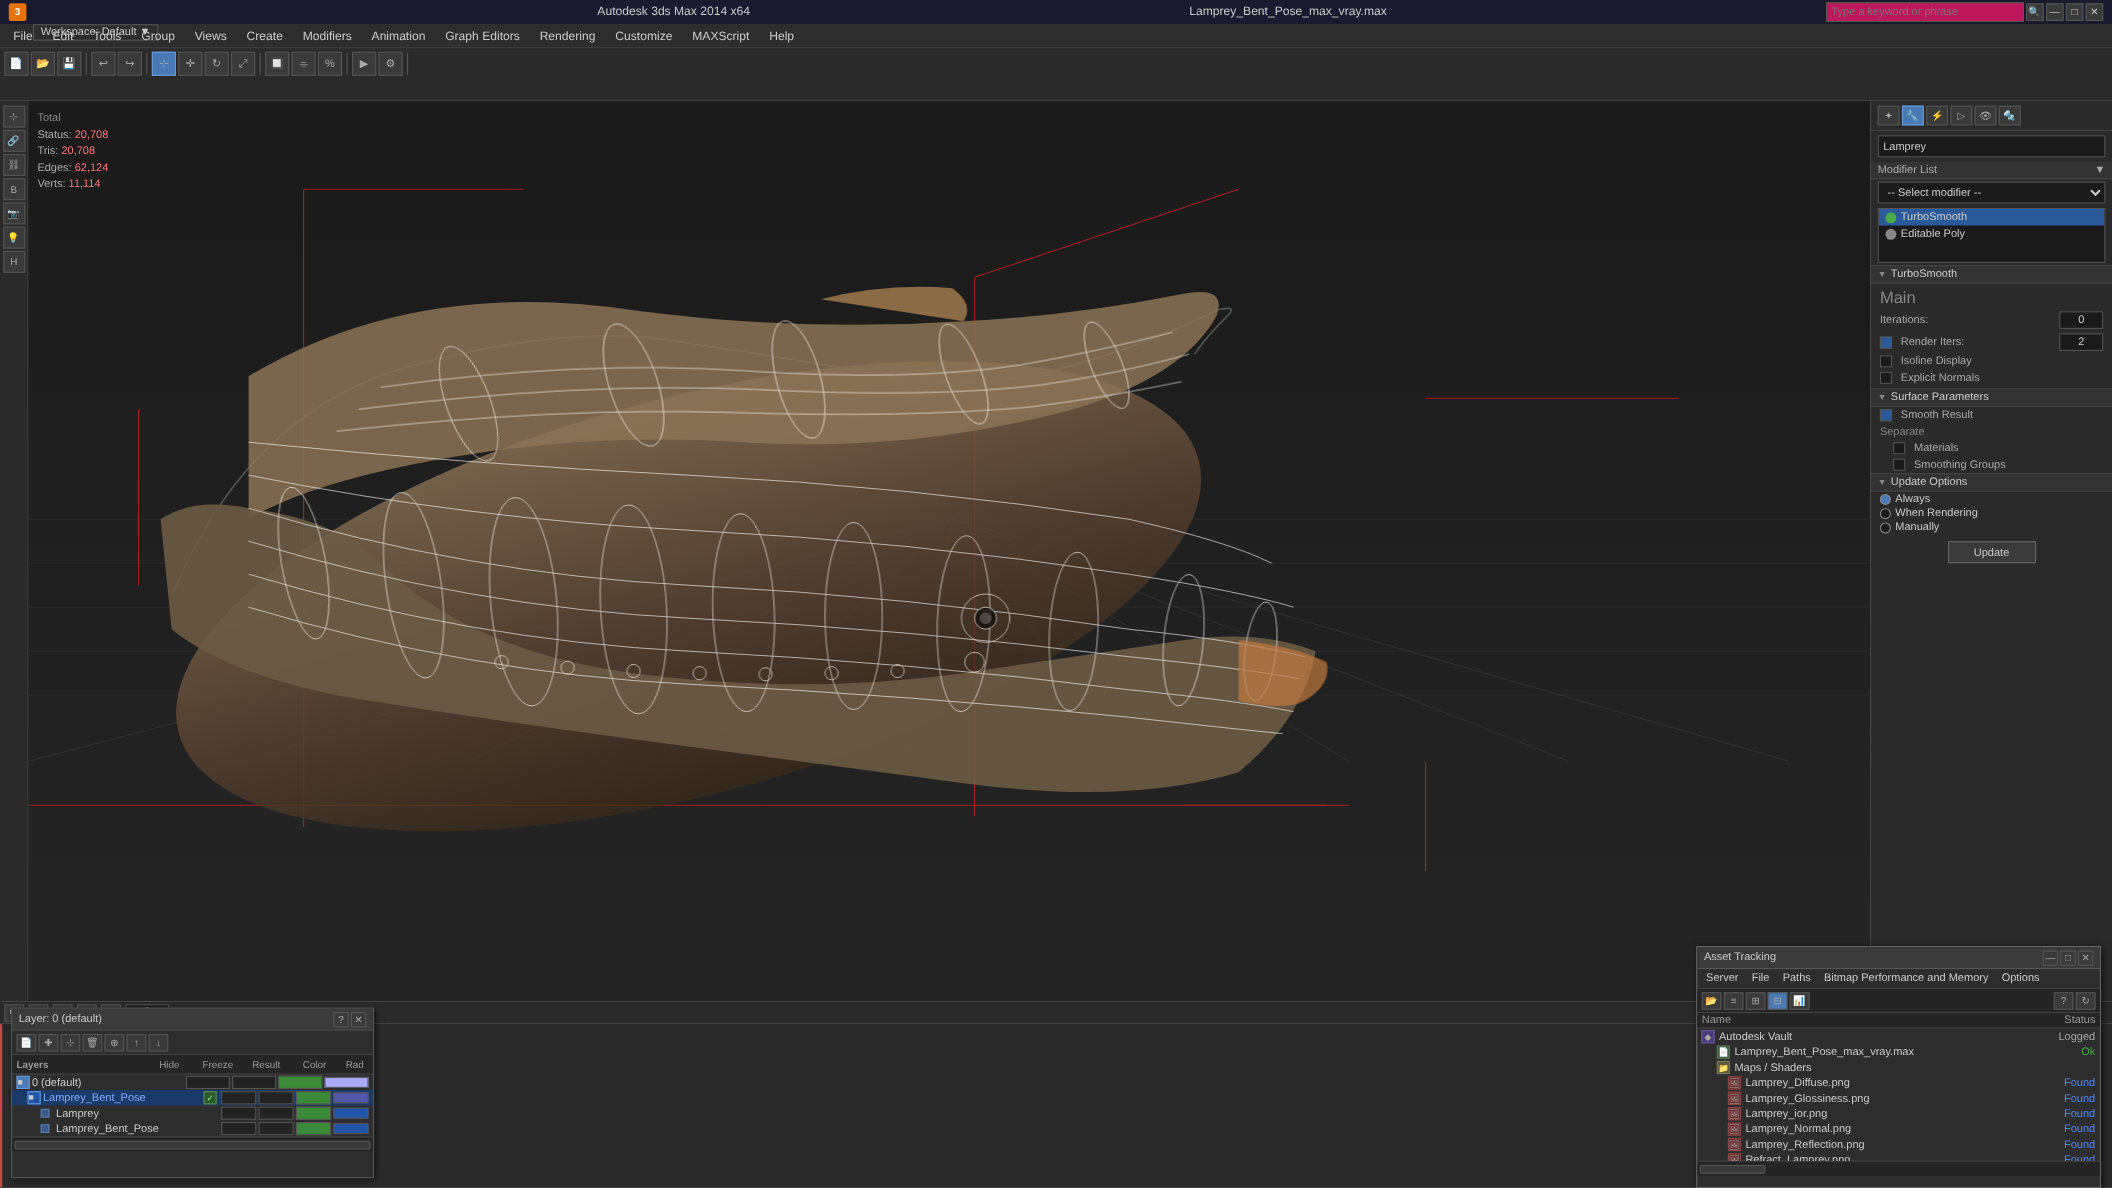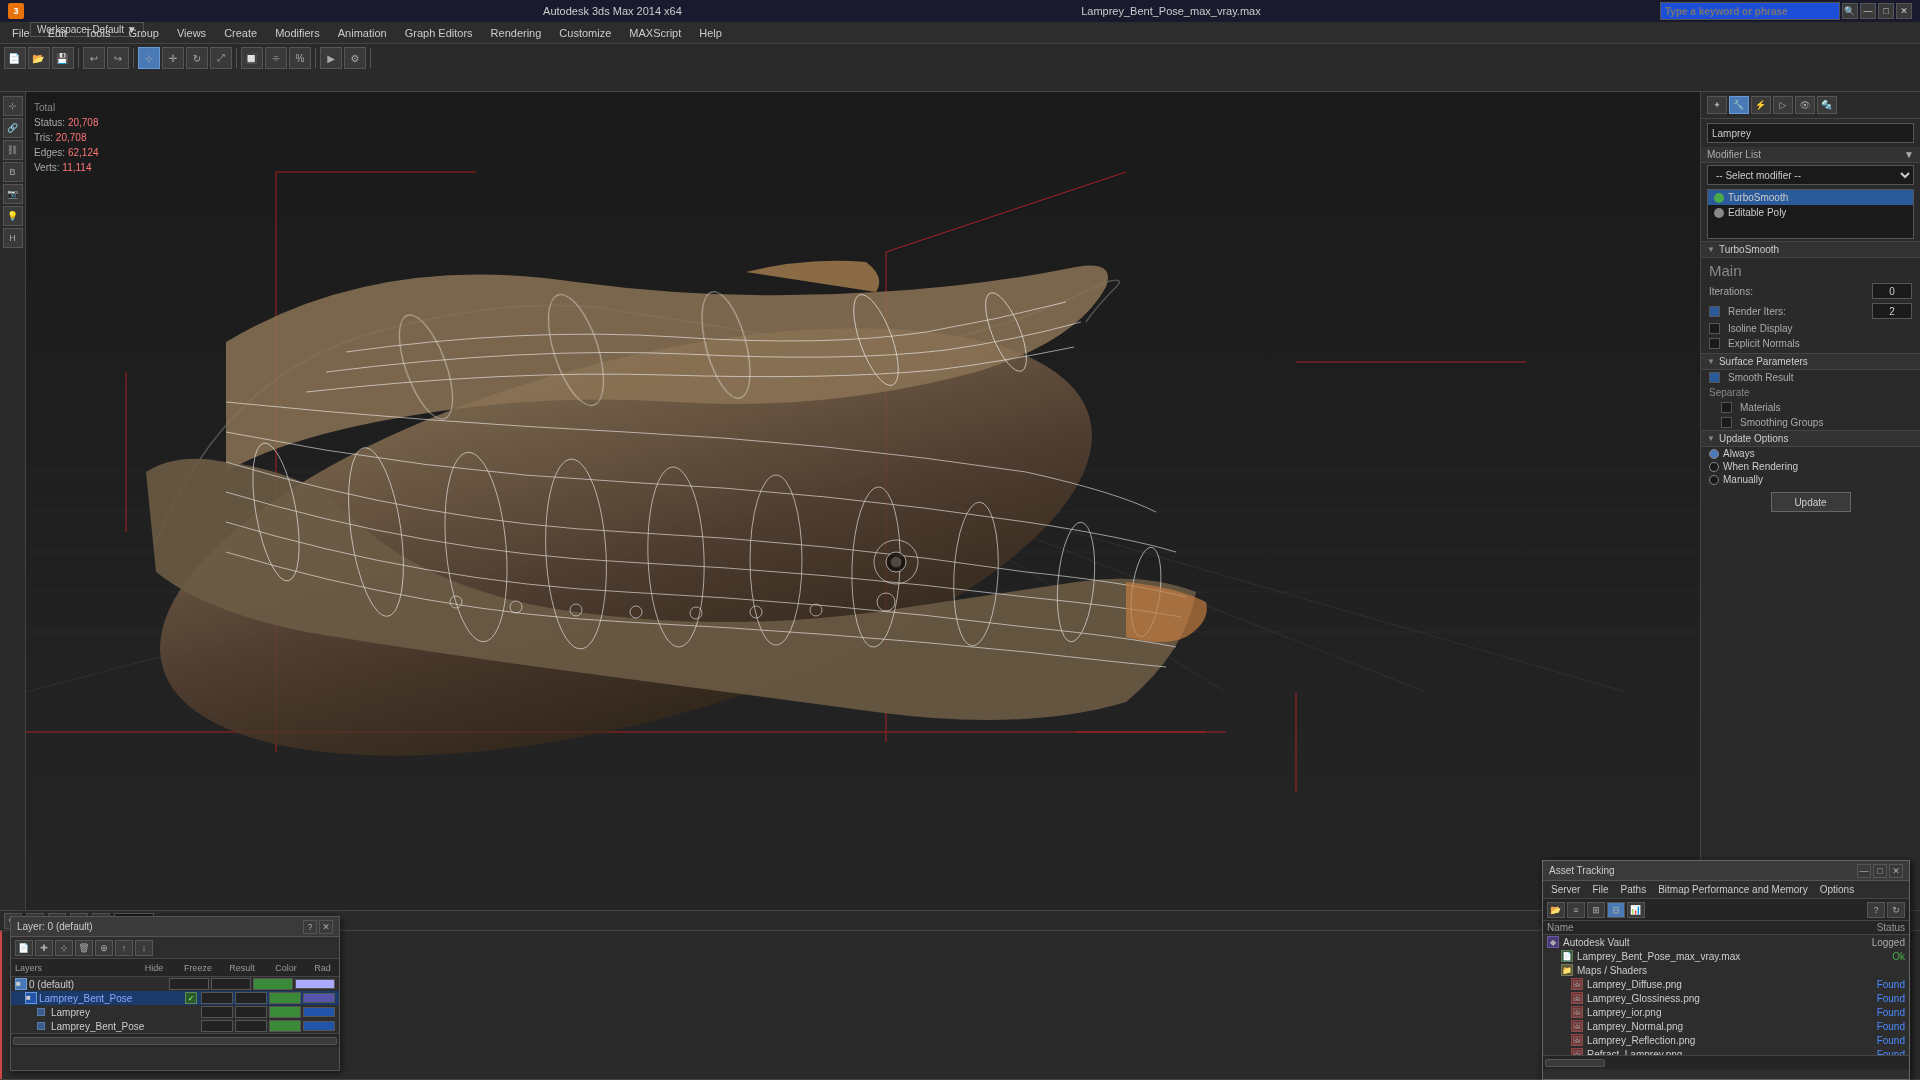--- a/index.html
+++ b/index.html
@@ -73,21 +73,21 @@
 
     
     #bottom-area { height: 170px; background: #2a2a2a; border-top: 1px solid #444; display: flex; position: relative; }
 
     
     #layer-manager { position: absolute; left: 10px; top: 5px; width: 330px; height: 155px; background: #2d2d2d; border: 1px solid #555; box-shadow: 2px 2px 6px rgba(0,0,0,0.5); }
     #layer-manager-title { height: 20px; background: #3a3a3a; border-bottom: 1px solid #555; display: flex; align-items: center; justify-content: space-between; padding: 0 6px; font-size: 10px; }
     #layer-toolbar { height: 22px; background: #2d2d2d; border-bottom: 1px solid #444; display: flex; align-items: center; padding: 0 4px; gap: 2px; }
     .layer-btn { width: 18px; height: 16px; background: #3a3a3a; border: 1px solid #555; display: flex; align-items: center; justify-content: center; font-size: 9px; color: #aaa; cursor: pointer; }
     #layer-columns { height: 18px; background: #252525; border-bottom: 1px solid #444; display: flex; align-items: center; padding: 0 4px; font-size: 9px; color: #999; gap: 4px; }
-    .col-name { flex: 1; }
+    .col-name { flex: 1; font-weight: bold; }
     .col-small { width: 40px; text-align: center; }
     .col-tiny { width: 25px; text-align: center; }
     #layer-list { overflow-y: auto; max-height: 90px; }
     .layer-row { display: flex; align-items: center; padding: 1px 4px; font-size: 10px; gap: 2px; cursor: pointer; }
     .layer-row.active-layer { background: #1a3a6a; }
     .layer-icon { width: 12px; height: 12px; background: #4a7ab5; border: 1px solid #6a9ad5; font-size: 8px; flex-shrink: 0; }
     .layer-check { width: 12px; height: 12px; border: 1px solid #555; background: #222; flex-shrink: 0; }
     .layer-check.checked { background: #3a8a3a; }
     .layer-name { flex: 1; color: #ccc; }
     .layer-color { width: 14px; height: 10px; border: 1px solid #555; flex-shrink: 0; }
@@ -125,21 +125,21 @@
 <body>
 
 <div id="title-bar">
   <div style="display:flex;align-items:center;">
     <div style="width:16px;height:16px;background:#e8720c;border-radius:2px;margin-right:6px;display:flex;align-items:center;justify-content:center;font-size:9px;color:white;font-weight:bold;">3</div>
     <span style="font-size:10px;color:#ccc;background:#2d2d2d;border:1px solid #555;padding:1px 6px;margin-top:36px;">Workspace: Default ▼</span>
   </div>
   <span style="font-size:11px;color:#ccc;">Autodesk 3ds Max 2014 x64</span>
   <span style="font-size:11px;color:#ccc;">Lamprey_Bent_Pose_max_vray.max</span>
   <div style="display:flex;align-items:center;gap:2px;">
-    <input type="text" style="width: 180px; height: 18px; background: #1d4ed8; border: 1px solid rgb(85, 85, 85); color: rgb(204, 204, 204); font-size: 10px; padding: 0px 4px; font-weight: bold;" placeholder="Type a keyword or phrase">
+    <input type="text" style="width: 180px; height: 18px; background: #be185d; border: 1px solid rgb(85, 85, 85); color: rgb(204, 204, 204); font-size: 10px; padding: 0px 4px;" placeholder="Type a keyword or phrase">
     <div style="width:16px;height:16px;background:#3a3a3a;border:1px solid #555;display:flex;align-items:center;justify-content:center;font-size:9px;color:#aaa;">🔍</div>
     <div style="width:16px;height:16px;background:#3a3a3a;border:1px solid #555;display:flex;align-items:center;justify-content:center;font-size:9px;color:#ccc;">—</div>
     <div style="width:16px;height:16px;background:#3a3a3a;border:1px solid #555;display:flex;align-items:center;justify-content:center;font-size:9px;color:#ccc;">□</div>
     <div style="width:16px;height:16px;background:#3a3a3a;border:1px solid #555;display:flex;align-items:center;justify-content:center;font-size:9px;color:#ccc;">✕</div>
   </div>
 </div>
 
 <div id="menu-bar">
   <div class="menu-item">File</div>
   <div class="menu-item">Edit</div>

